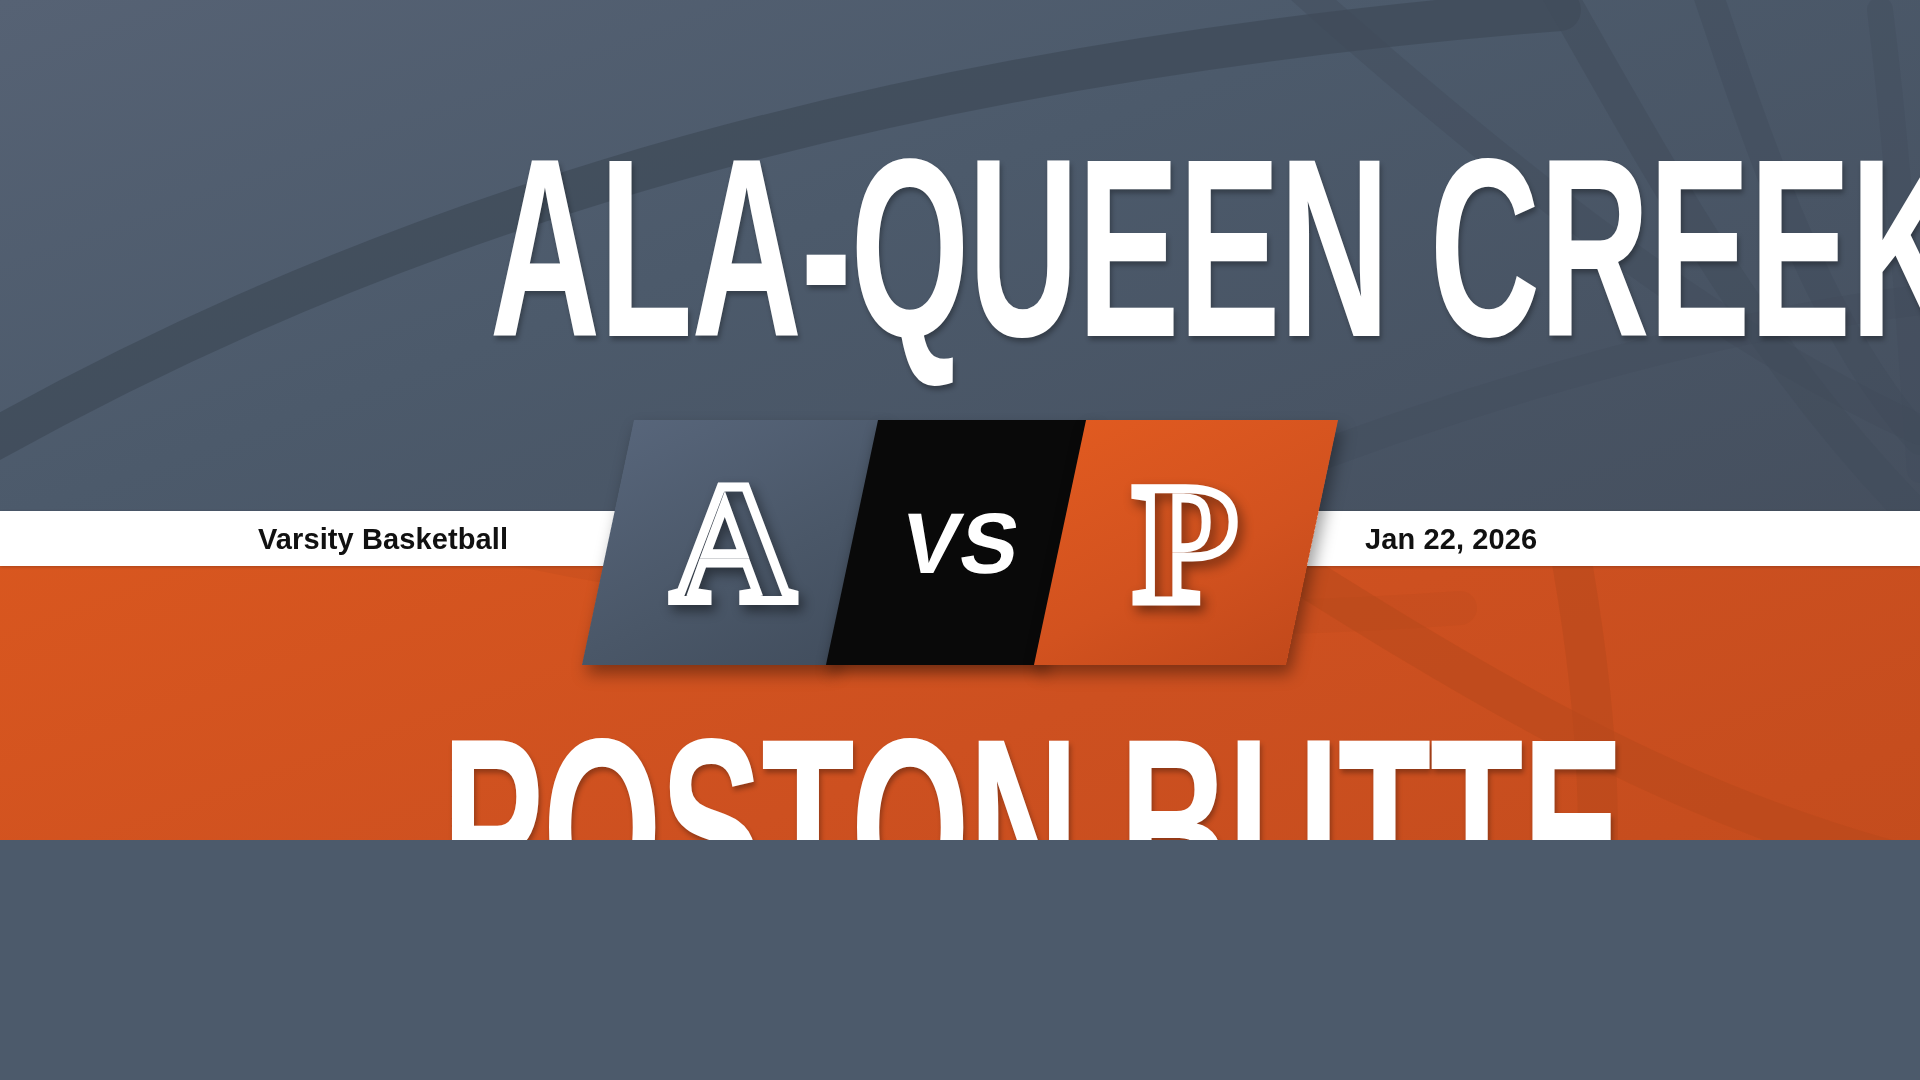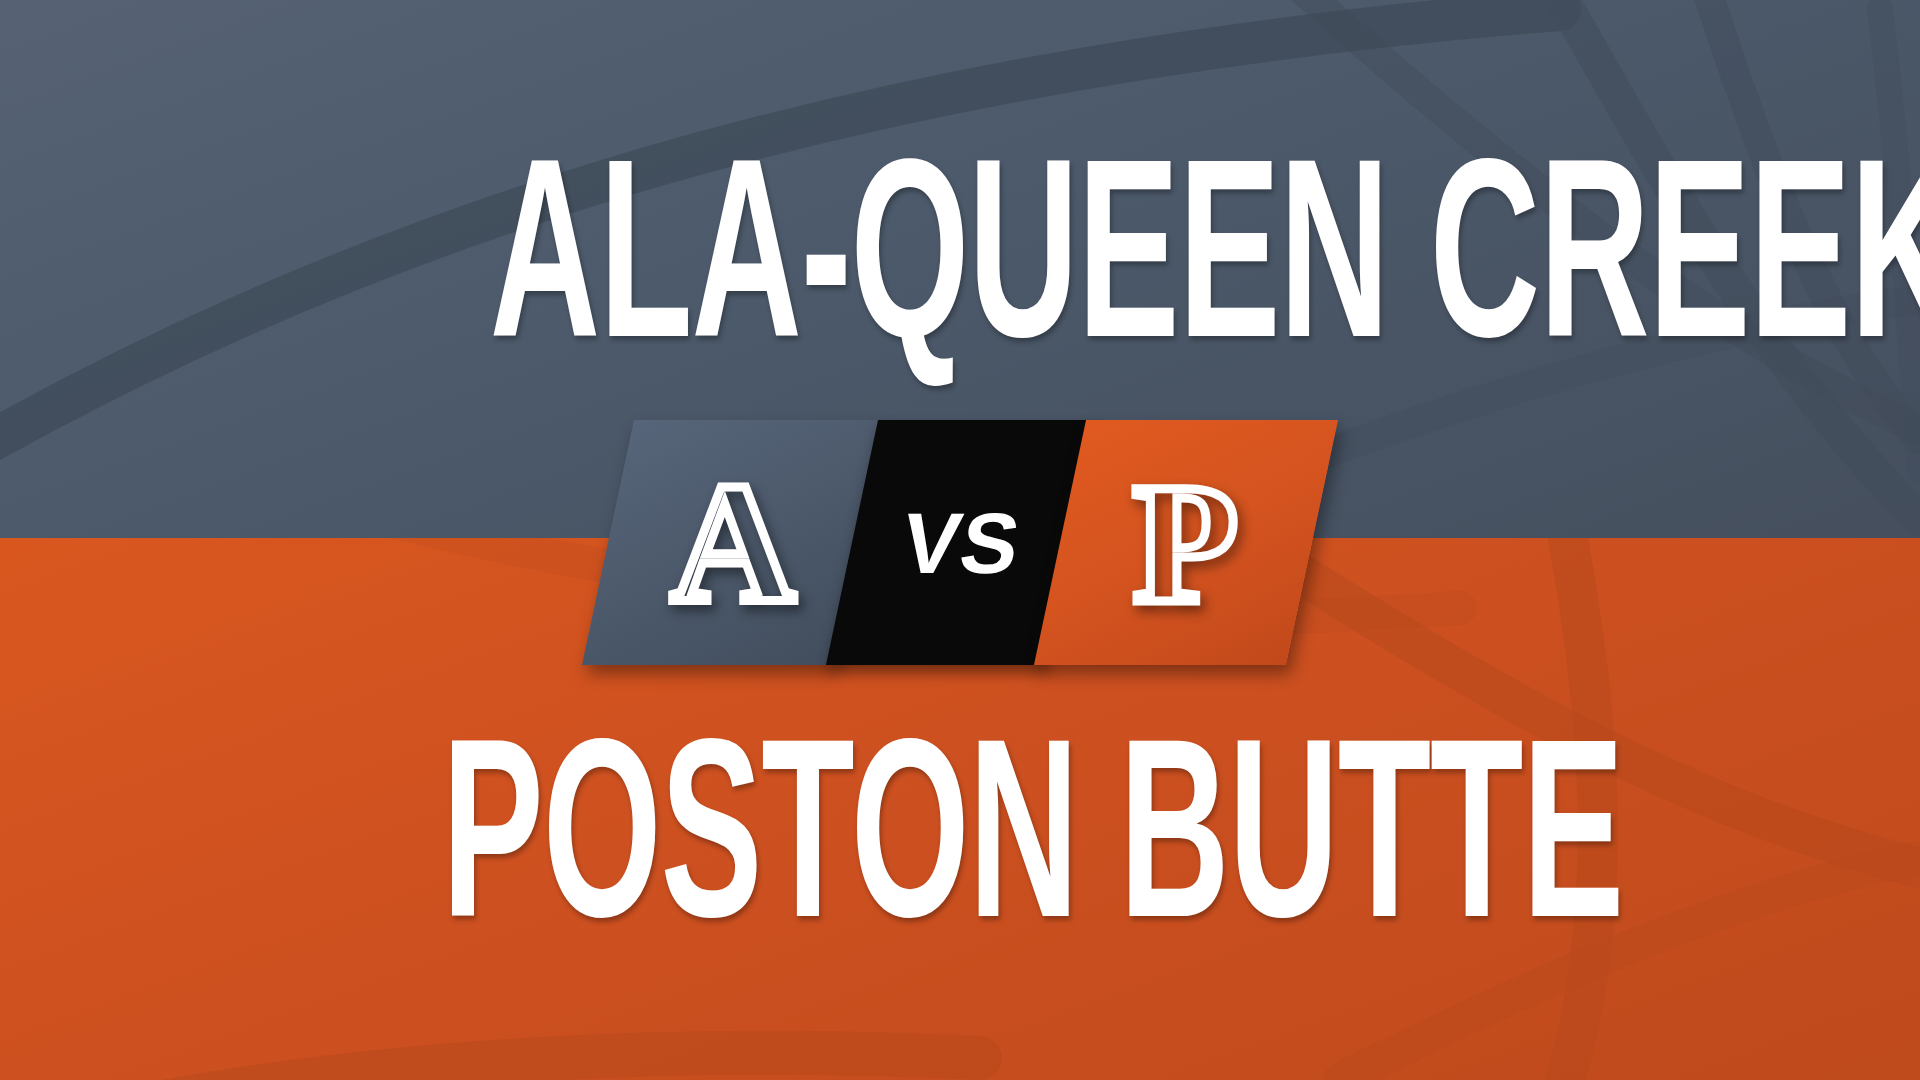--- a/index.html
+++ b/index.html
@@ -1,21 +1,21 @@
 <!DOCTYPE html>
 <html><head>
 <meta charset="utf-8">
 <style>
   html,body{margin:0;padding:0;}
   body{
     width:1920px;height:1080px;overflow:hidden;
     font-family:"Liberation Sans","DejaVu Sans",sans-serif;
     background:#4C5A6B;
   }
-  #stage{position:relative;width:1920px;height:1080px;overflow:hidden;}
+  #stage{position:relative;width:1920px;height:840px;overflow:hidden;}
 
   
   .half{position:absolute;left:0;width:1920px;overflow:hidden;}
   #top-half{top:0;height:538px;
     background:linear-gradient(160deg,#566274 0%,#4C5A6B 42%,#454F5E 100%);}
   #bottom-half{top:538px;height:542px;
     background:linear-gradient(160deg,#D9571F 0%,#CD5020 45%,#BF4A1C 100%);}
 
   .tex{position:absolute;pointer-events:none;}
   .tex svg{display:block;}
@@ -133,20 +133,24 @@
           <path d="M 380 -20 C 700 60 1060 100 1460 70" stroke-width="34" opacity=".22"></path>
         </g>
       </svg>
     </div>
 
     <div id="home-headline" class="headline" style="top:162px;">
       <span>POSTON BUTTE</span>
     </div>
   </div>
 
+  <div id="info-band">
+    <div id="league-label">Varsity Basketball</div>
+    <div id="game-date">Jan 22, 2026</div>
+  </div>
 
   <div id="badge-cluster">
 
     <div id="badge-away" class="badge">
       <span class="glyph">A</span>
     </div>
 
     <div id="badge-vs" class="badge">
       <span class="vs-text">VS</span>
     </div>

